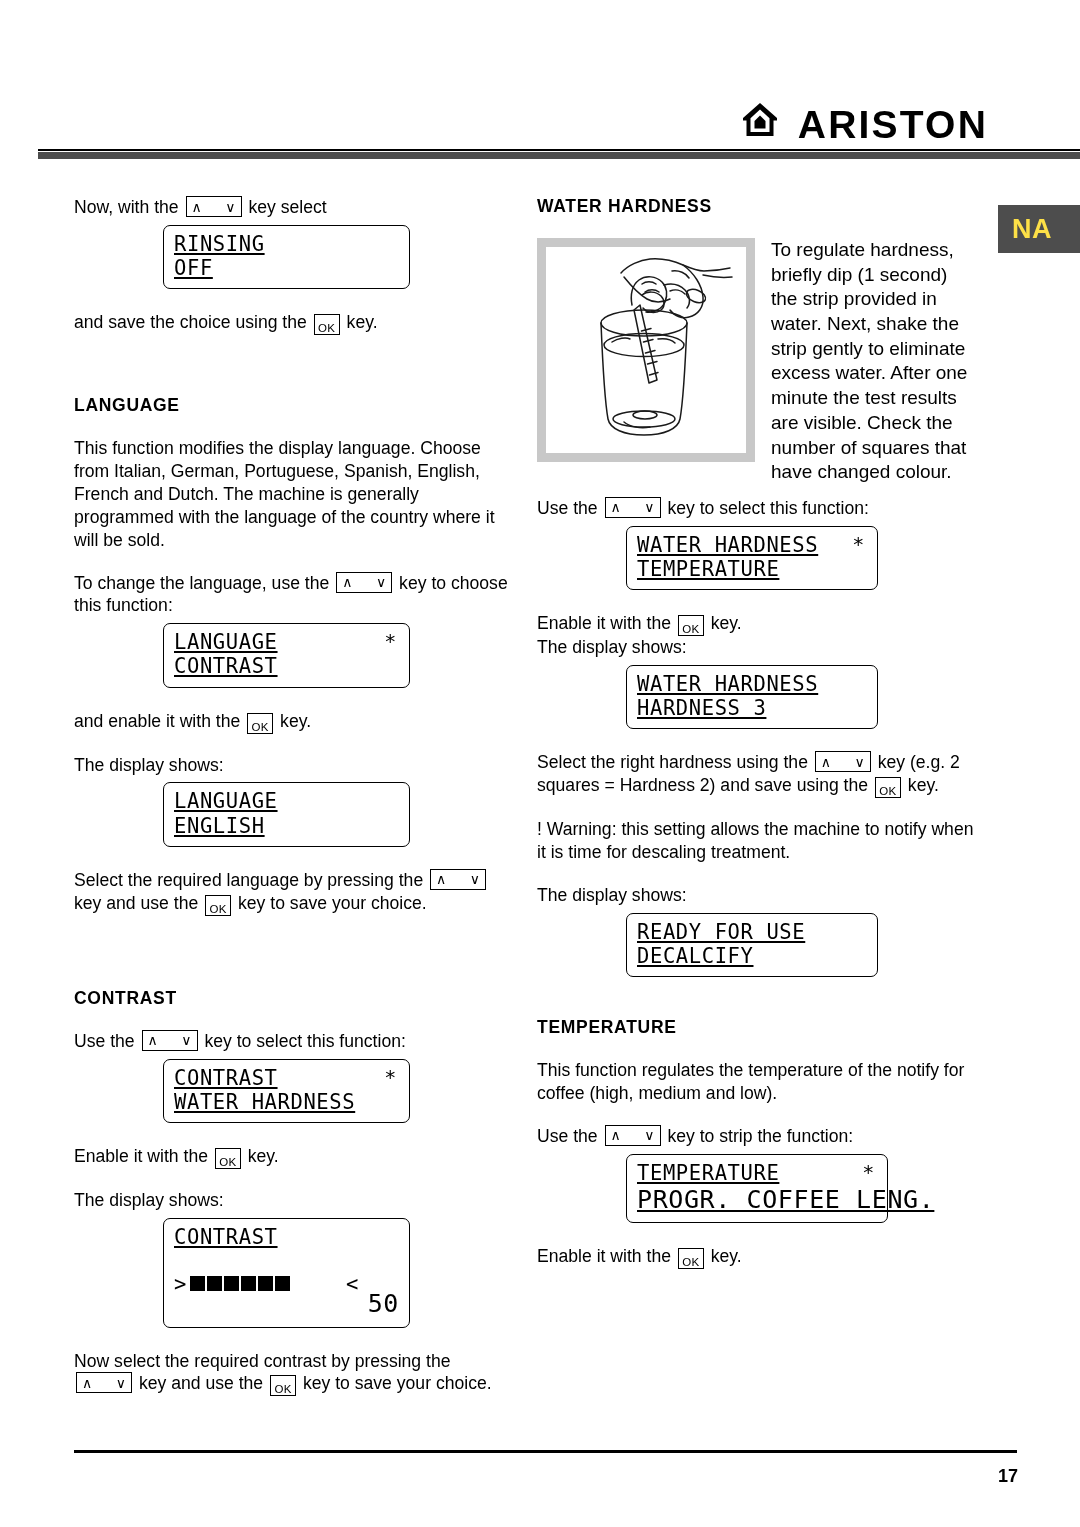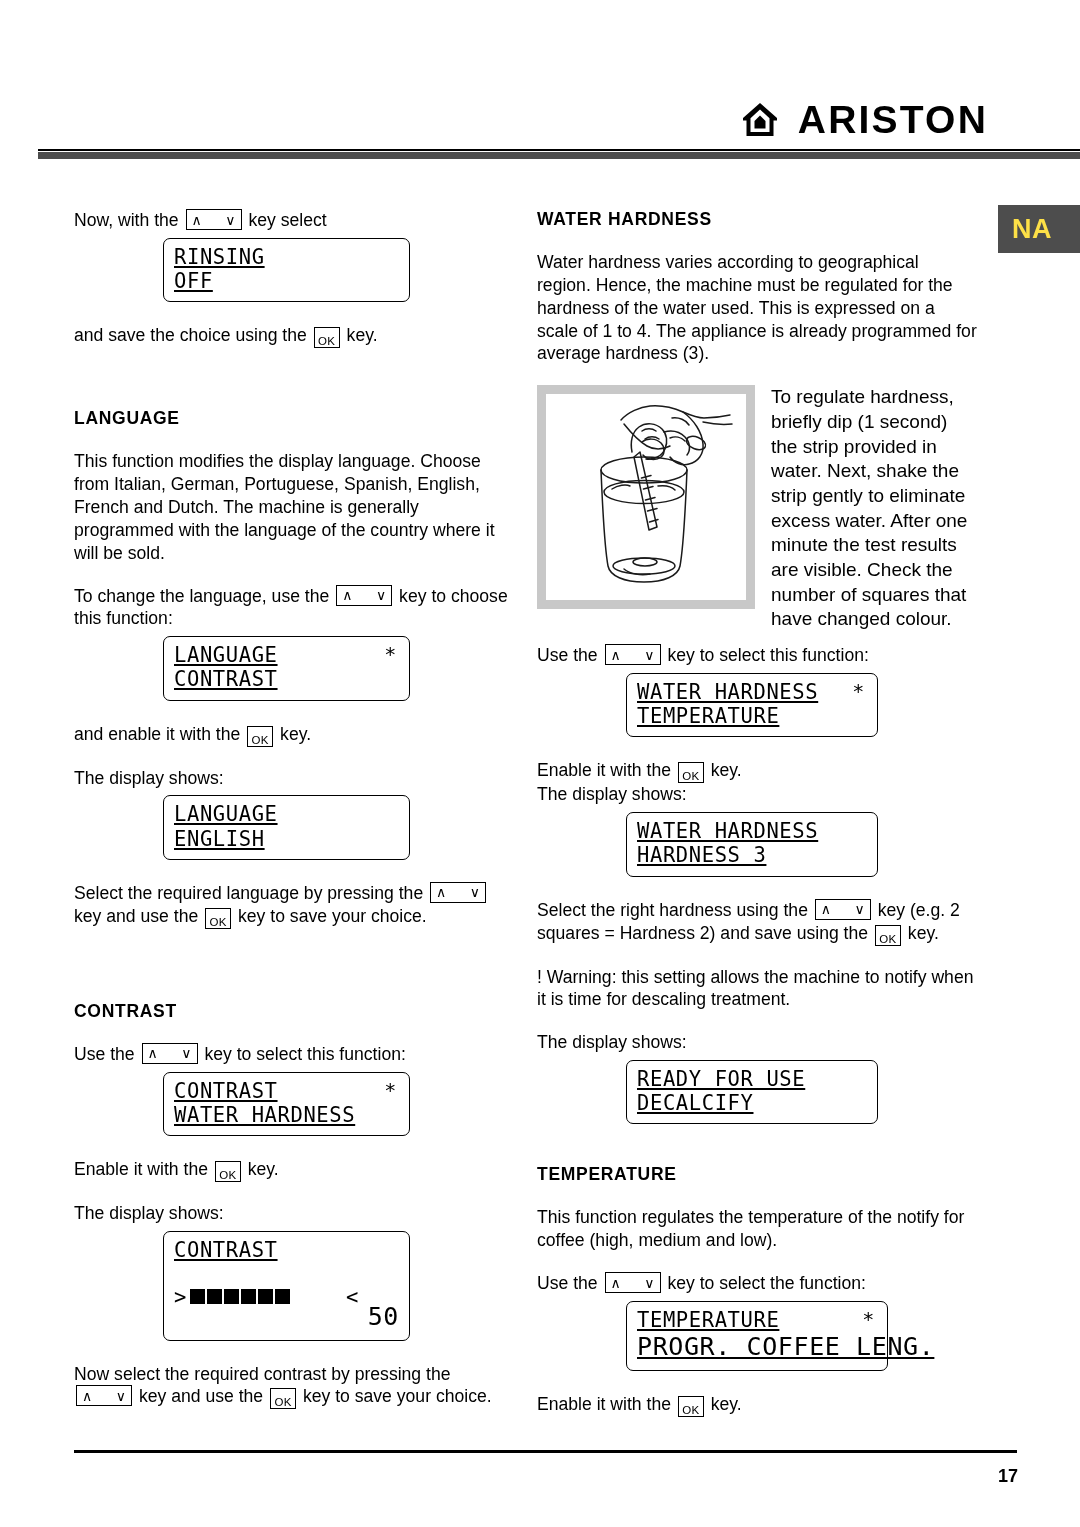--- a/index.html
+++ b/index.html
@@ -21,21 +21,21 @@
     position: absolute;
     left: 0; top: 0;
     width: 1080px;
     height: 160px;
   }
   .brand {
     position: absolute;
     right: 92px;
     top: 100px;
     display: flex;
-    align-items: flex-start;
+    align-items: flex-end;
     gap: 18px;
   }
   .brand-mark { display: block; }
   .brand-name {
     font-size: 39px;
     font-weight: bold;
     letter-spacing: 2.2px;
     line-height: 1;
     font-family: "Liberation Sans", sans-serif;
   }
@@ -70,21 +70,21 @@
     display: flex;
     align-items: center;
     padding-left: 14px;
     box-sizing: border-box;
     letter-spacing: 0.5px;
   }
 
   
   .col {
     position: absolute;
-    top: 209px;
+    top: 196px;
     width: 440px;
   }
   .col-left  { left: 74px; }
   .col-right { left: 537px; }
 
   
   .h-sec {
     font-size: 17.5px;
     font-weight: bold;
     letter-spacing: 0.7px;
@@ -373,21 +373,20 @@
     <span class="key-ok"><span>OK</span></span>
     <span>key to save your choice.</span>
   </p>
 
 </div>
 
 <div class="col col-right">
 
   <h2 class="h-sec">WATER HARDNESS</h2>
 
-  <p class="body">Water hardness varies according to geographical region. Hence, the machine must be regulated for the hardness of the water used. This is expressed on a scale of 1 to 4. The appliance is already programmed for average hardness (3).</p>
 
   <div class="clearfix">
     <div class="illus-wrap">
       <svg width="200" height="206" viewBox="0 0 200 206">
         <g fill="none" stroke="#1a1a1a" stroke-width="1.5" stroke-linejoin="round" stroke-linecap="round">
 
           <path d="M55 76 C55 76 58 150 62 172 C64 182 78 188 98 188 C118 188 132 182 134 172 C138 150 141 76 141 76"></path>
 
           <ellipse cx="98" cy="76" rx="43" ry="13"></ellipse>
 
@@ -495,21 +494,21 @@
   <h2 class="h-sec">TEMPERATURE</h2>
 
   <p class="body">This function regulates the temperature of the notify for coffee (high, medium and low).</p>
 
   <p class="body tight">
     <span>Use the</span>
     <span class="key-updown">
       <span class="u">∧</span>
       <span class="d">∨</span>
     </span>
-    <span>key to select the function:</span>
+    <span>key to strip the function:</span>
   </p>
 
   <div class="lcd lcd-right" style="width:262px">
     <span class="lcd-star r1">*</span>
     <span class="lcd-row">TEMPERATURE</span>
     <span class="lcd-row" style="font-size:25px">PROGR. COFFEE LENG.</span>
   </div>
 
   <div class="gap-m"></div>
 

